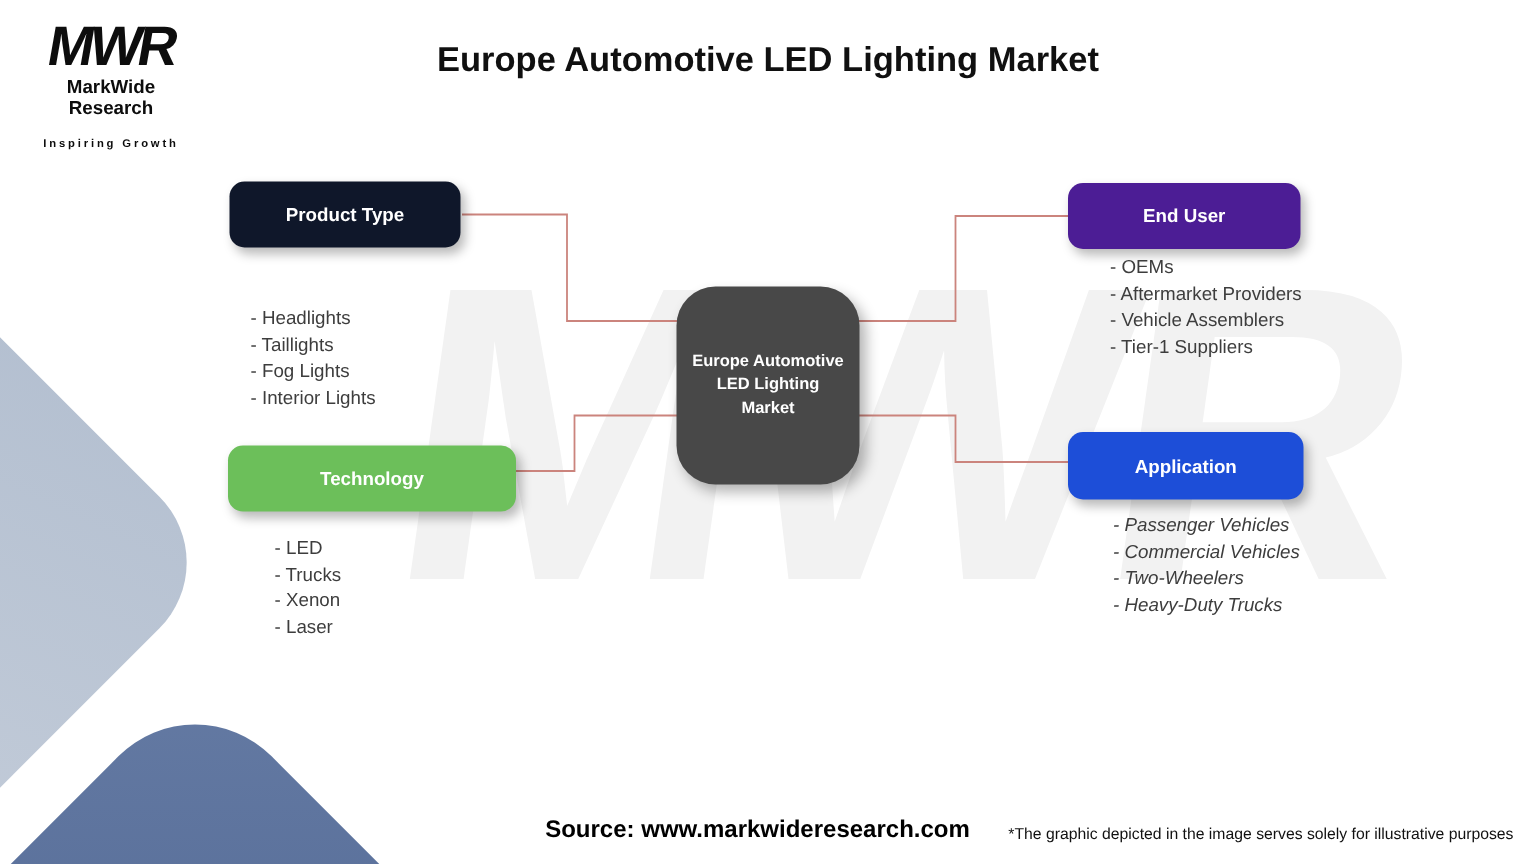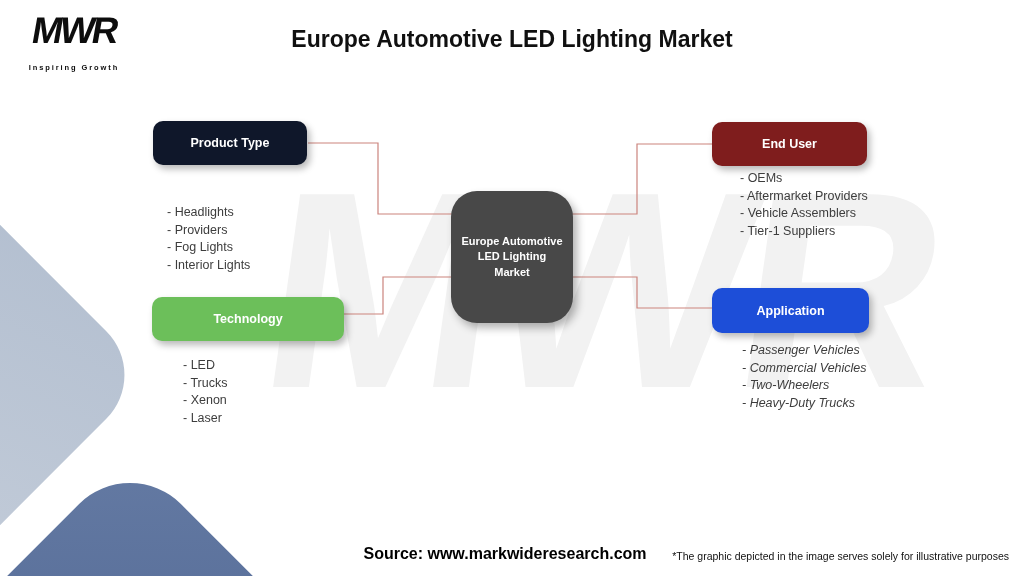--- a/index.html
+++ b/index.html
@@ -73,52 +73,53 @@
 
 <div class="stage">
 
   <div class="shape shape-light"></div>
   <div class="shape shape-dark"></div>
 
   <div class="watermark">MWR</div>
 
   <div class="logo">
     <div class="logo-glyph">MWR</div>
+    <div class="logo-name">MarkWide Research</div>
     <div class="logo-tagline">Inspiring Growth</div>
   </div>
 
   <div class="title">Europe Automotive LED Lighting Market</div>
 
   <svg class="connectors" width="1024" height="576">
     <polyline points="308,143 378,143 378,214 452,214" stroke="#cb847d"></polyline>
     <polyline points="316,314 383,314 383,277 452,277" stroke="#cb847d"></polyline>
     <polyline points="572,214 637,214 637,144 712,144" stroke="#cb847d"></polyline>
     <polyline points="572,277 637,277 637,308 712,308" stroke="#cb847d"></polyline>
   </svg>
 
   <div class="pill pill-product" style="background: #0f172a;">
     <span>Product Type</span>
   </div>
-  <div class="pill pill-enduser" style="background: #7f1d1d; justify-content: center;">
+  <div class="pill pill-enduser" style="background: #4c1d95; justify-content: center;">
     <span>End User</span>
   </div>
   <div class="pill pill-technology" style="background: rgb(108, 191, 90);">
     <span>Technology</span>
   </div>
   <div class="pill pill-application" style="background: #1d4ed8;">
     <span>Application</span>
   </div>
 
   <div class="center-node" style="background: rgb(72, 72, 72);">
     <span>Europe Automotive LED Lighting Market</span>
   </div>
 
   <div class="items items-product">
     <div class="item">- Headlights</div>
-    <div class="item">- Providers</div>
+    <div class="item">- Taillights</div>
     <div class="item">- Fog Lights</div>
     <div class="item">- Interior Lights</div>
   </div>
   <div class="items items-enduser">
     <div class="item">- OEMs</div>
     <div class="item">- Aftermarket Providers</div>
     <div class="item">- Vehicle Assemblers</div>
     <div class="item">- Tier-1 Suppliers</div>
   </div>
   <div class="items items-technology">

